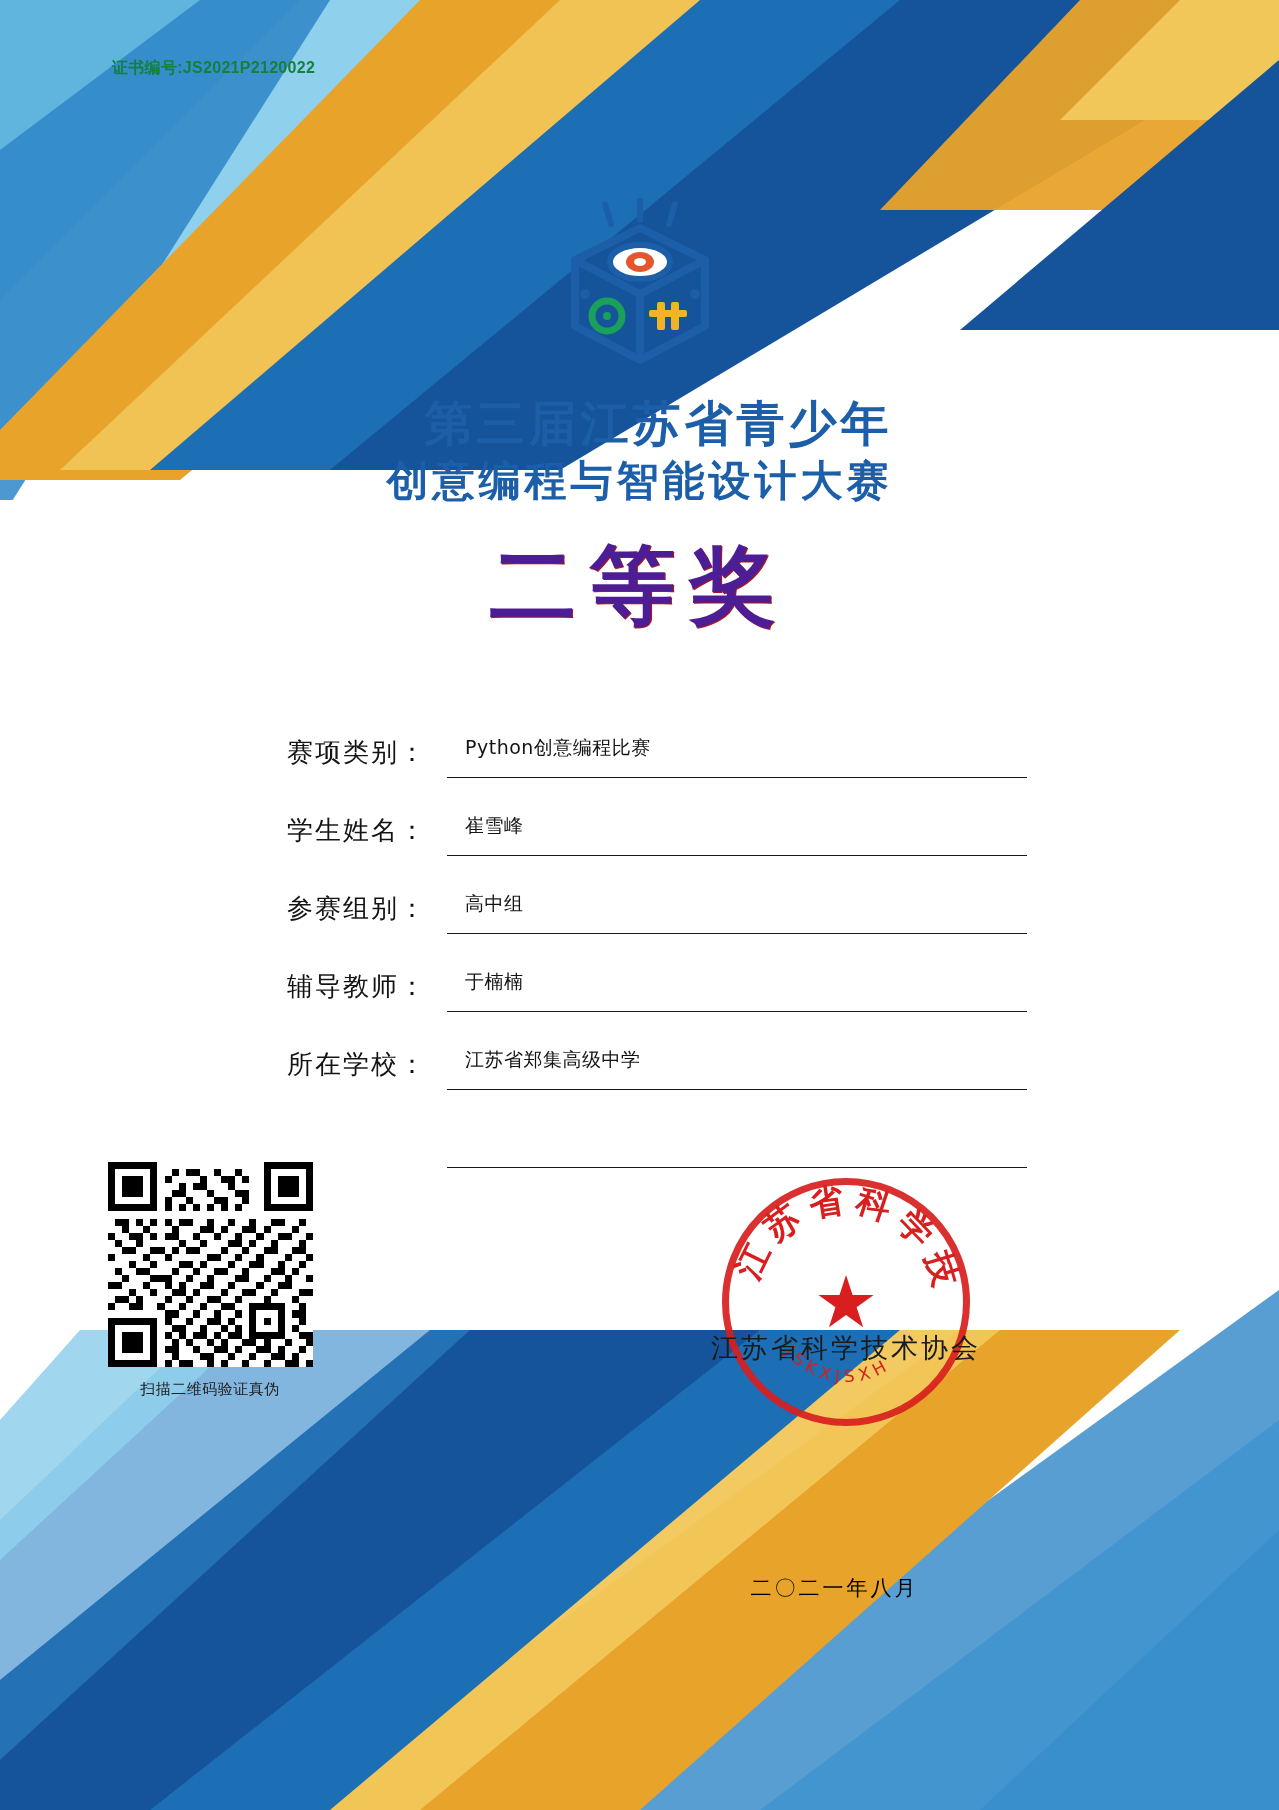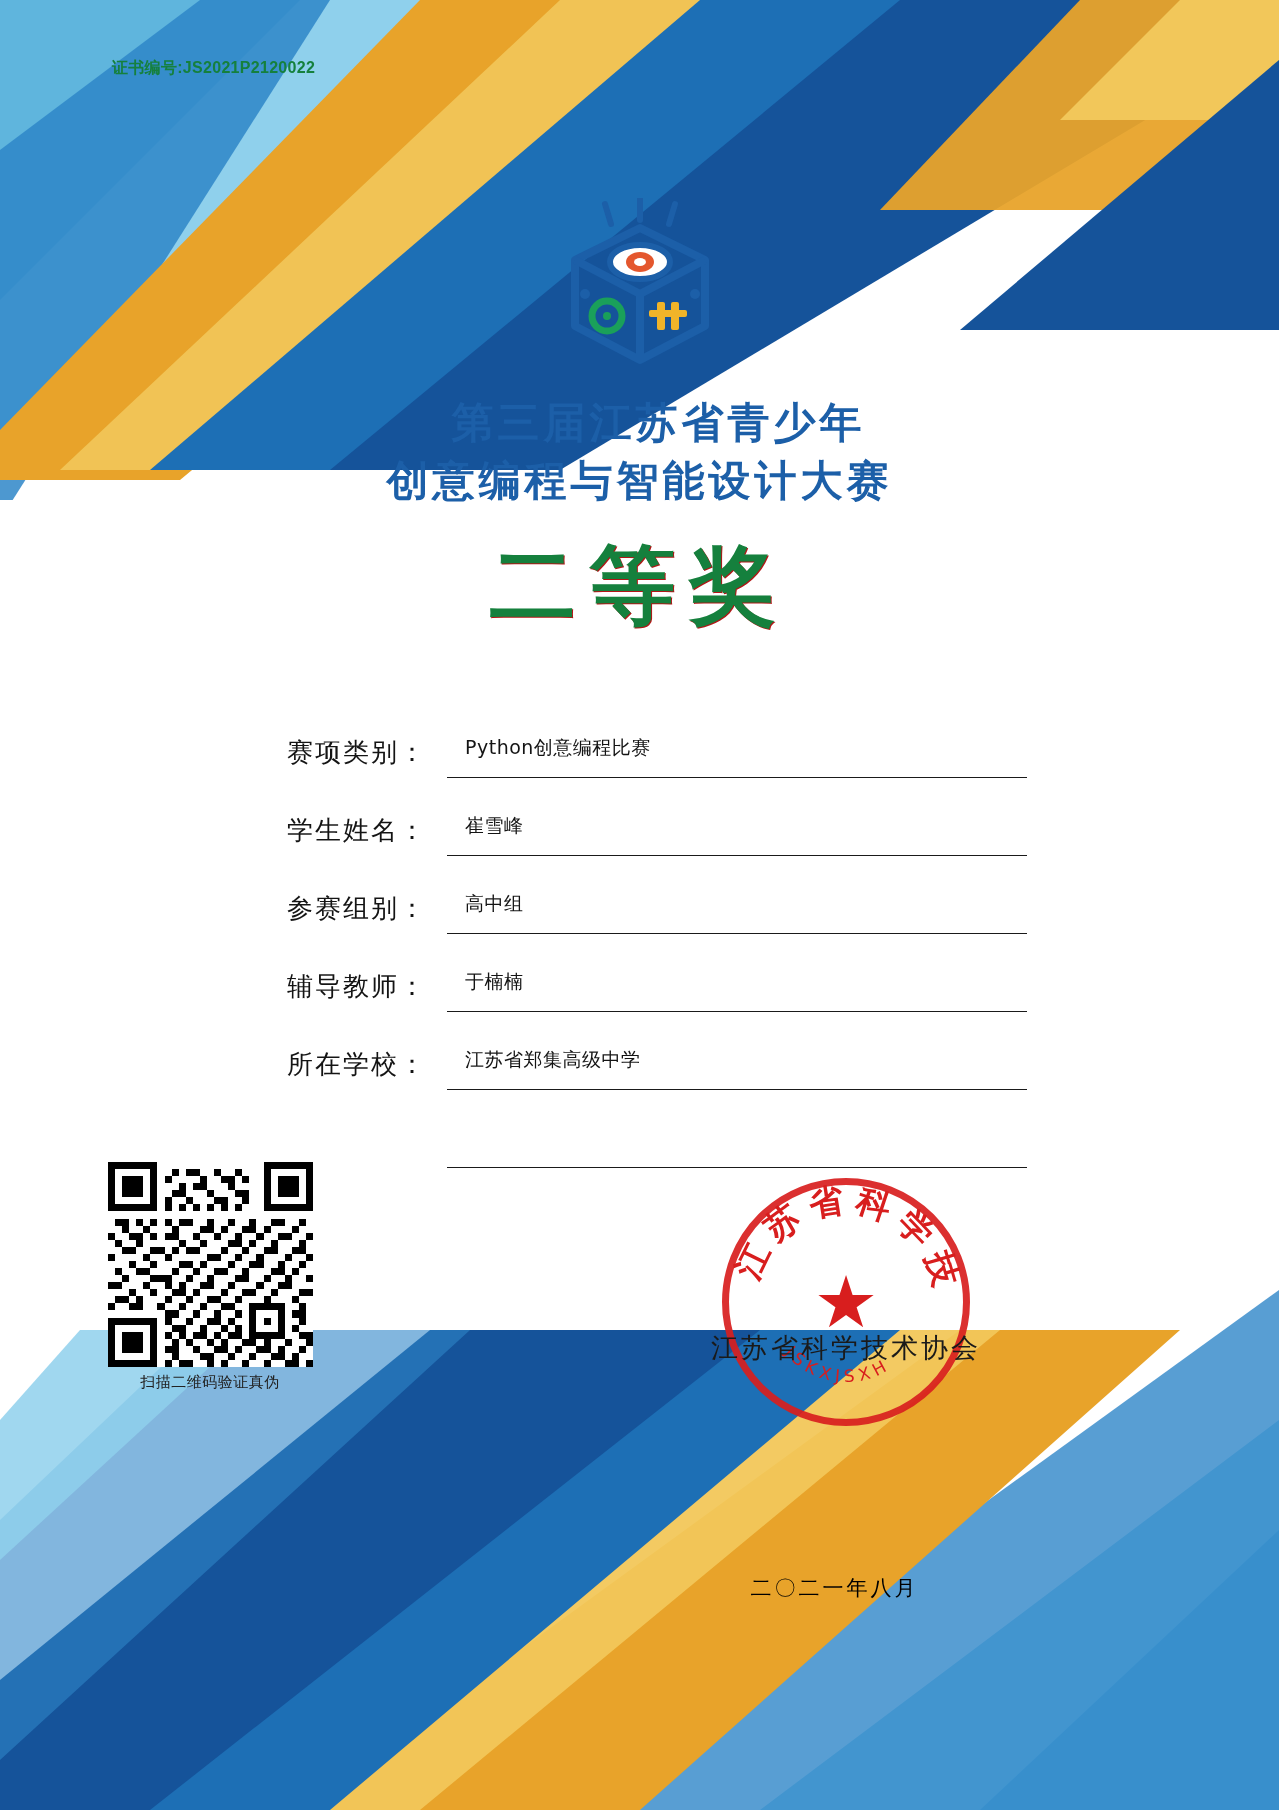--- a/index.html
+++ b/index.html
@@ -62,37 +62,37 @@
     position: absolute;
     left: 0;
     right: 0;
     top: 395px;
     text-align: center;
     color: #1c5fa8;
     font-weight: bold;
     font-family: "DejaVu Sans", "Liberation Sans", sans-serif;
   }
   .title-line1 {
-    font-size: 42px;
+    font-size: 48px;
     letter-spacing: 4px;
     line-height: 56px;
     padding-left: 38px;
   }
   .title-line2 {
     font-size: 42px;
     letter-spacing: 4px;
     line-height: 60px;
   }
 
   .award {
     position: absolute;
     left: 0; right: 0;
     top: 528px;
     text-align: center;
-    color: #15803d;
+    color: #4c1d95;
     font-size: 86px;
     font-weight: bold;
     letter-spacing: 14px;
     font-family: "DejaVu Serif", "Liberation Serif", serif;
     text-shadow: 1px 1px 0 #b11616;
   }
 
   
   .fields {
     position: absolute;
@@ -137,21 +137,21 @@
     width: 210px;
     text-align: center;
   }
   .qr {
     width: 205px;
     height: 205px;
     background: #fff;
     image-rendering: pixelated;
   }
   .qr-caption {
-    margin-top: 2px;
+    margin-top: 9px;
     font-size: 15px;
     color: #222;
     letter-spacing: 0.5px;
     font-family: "DejaVu Sans", "Liberation Sans", sans-serif;
   }
 
   
   .seal {
     position: absolute;
     left: 722px;

